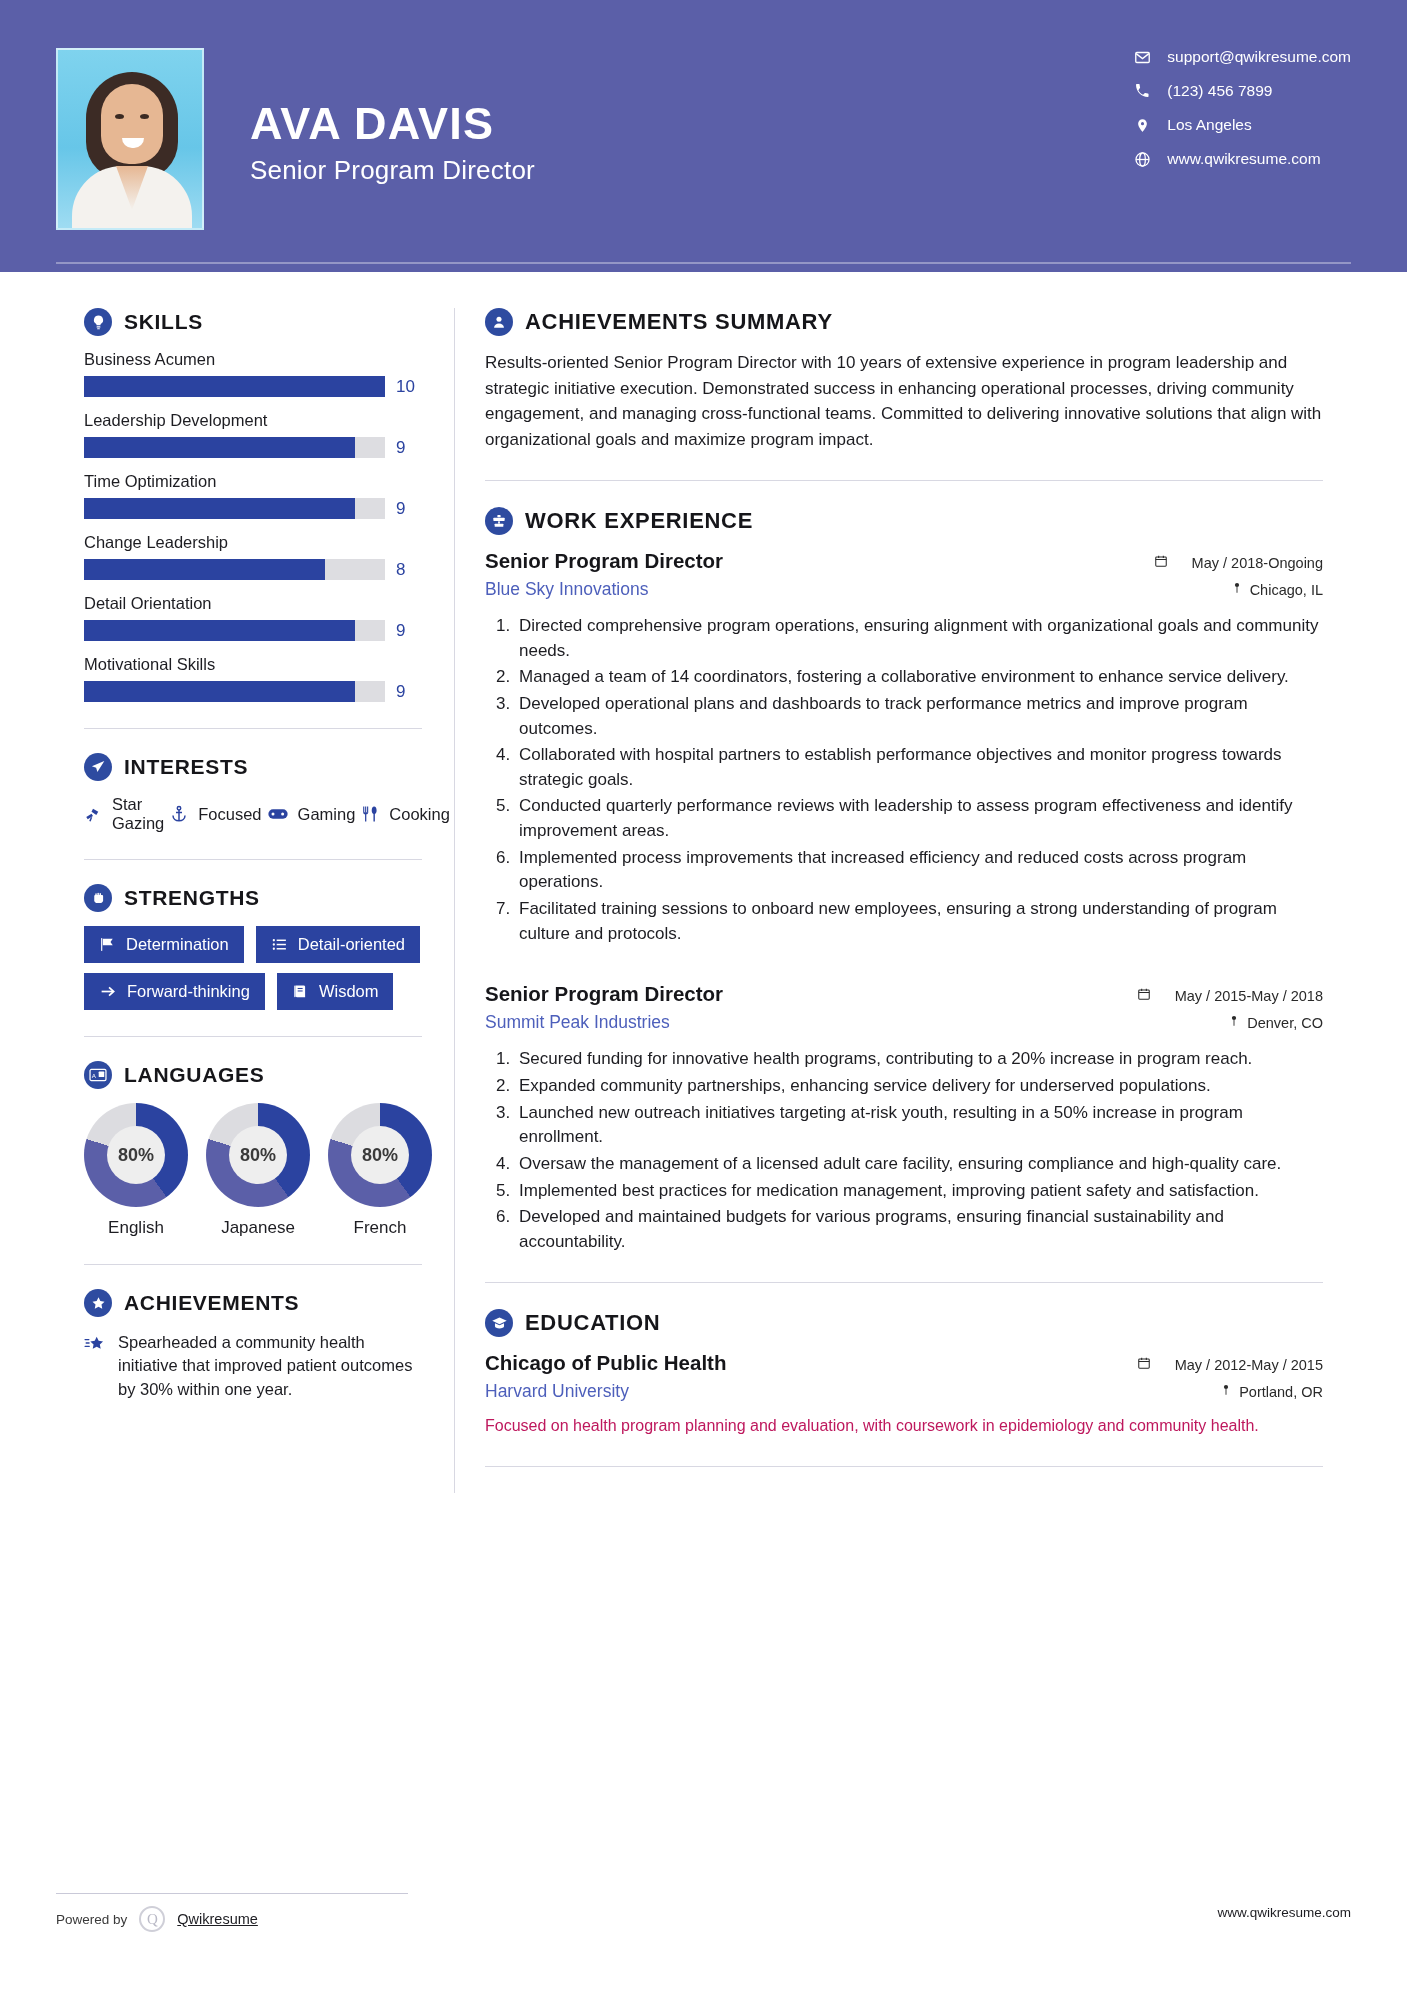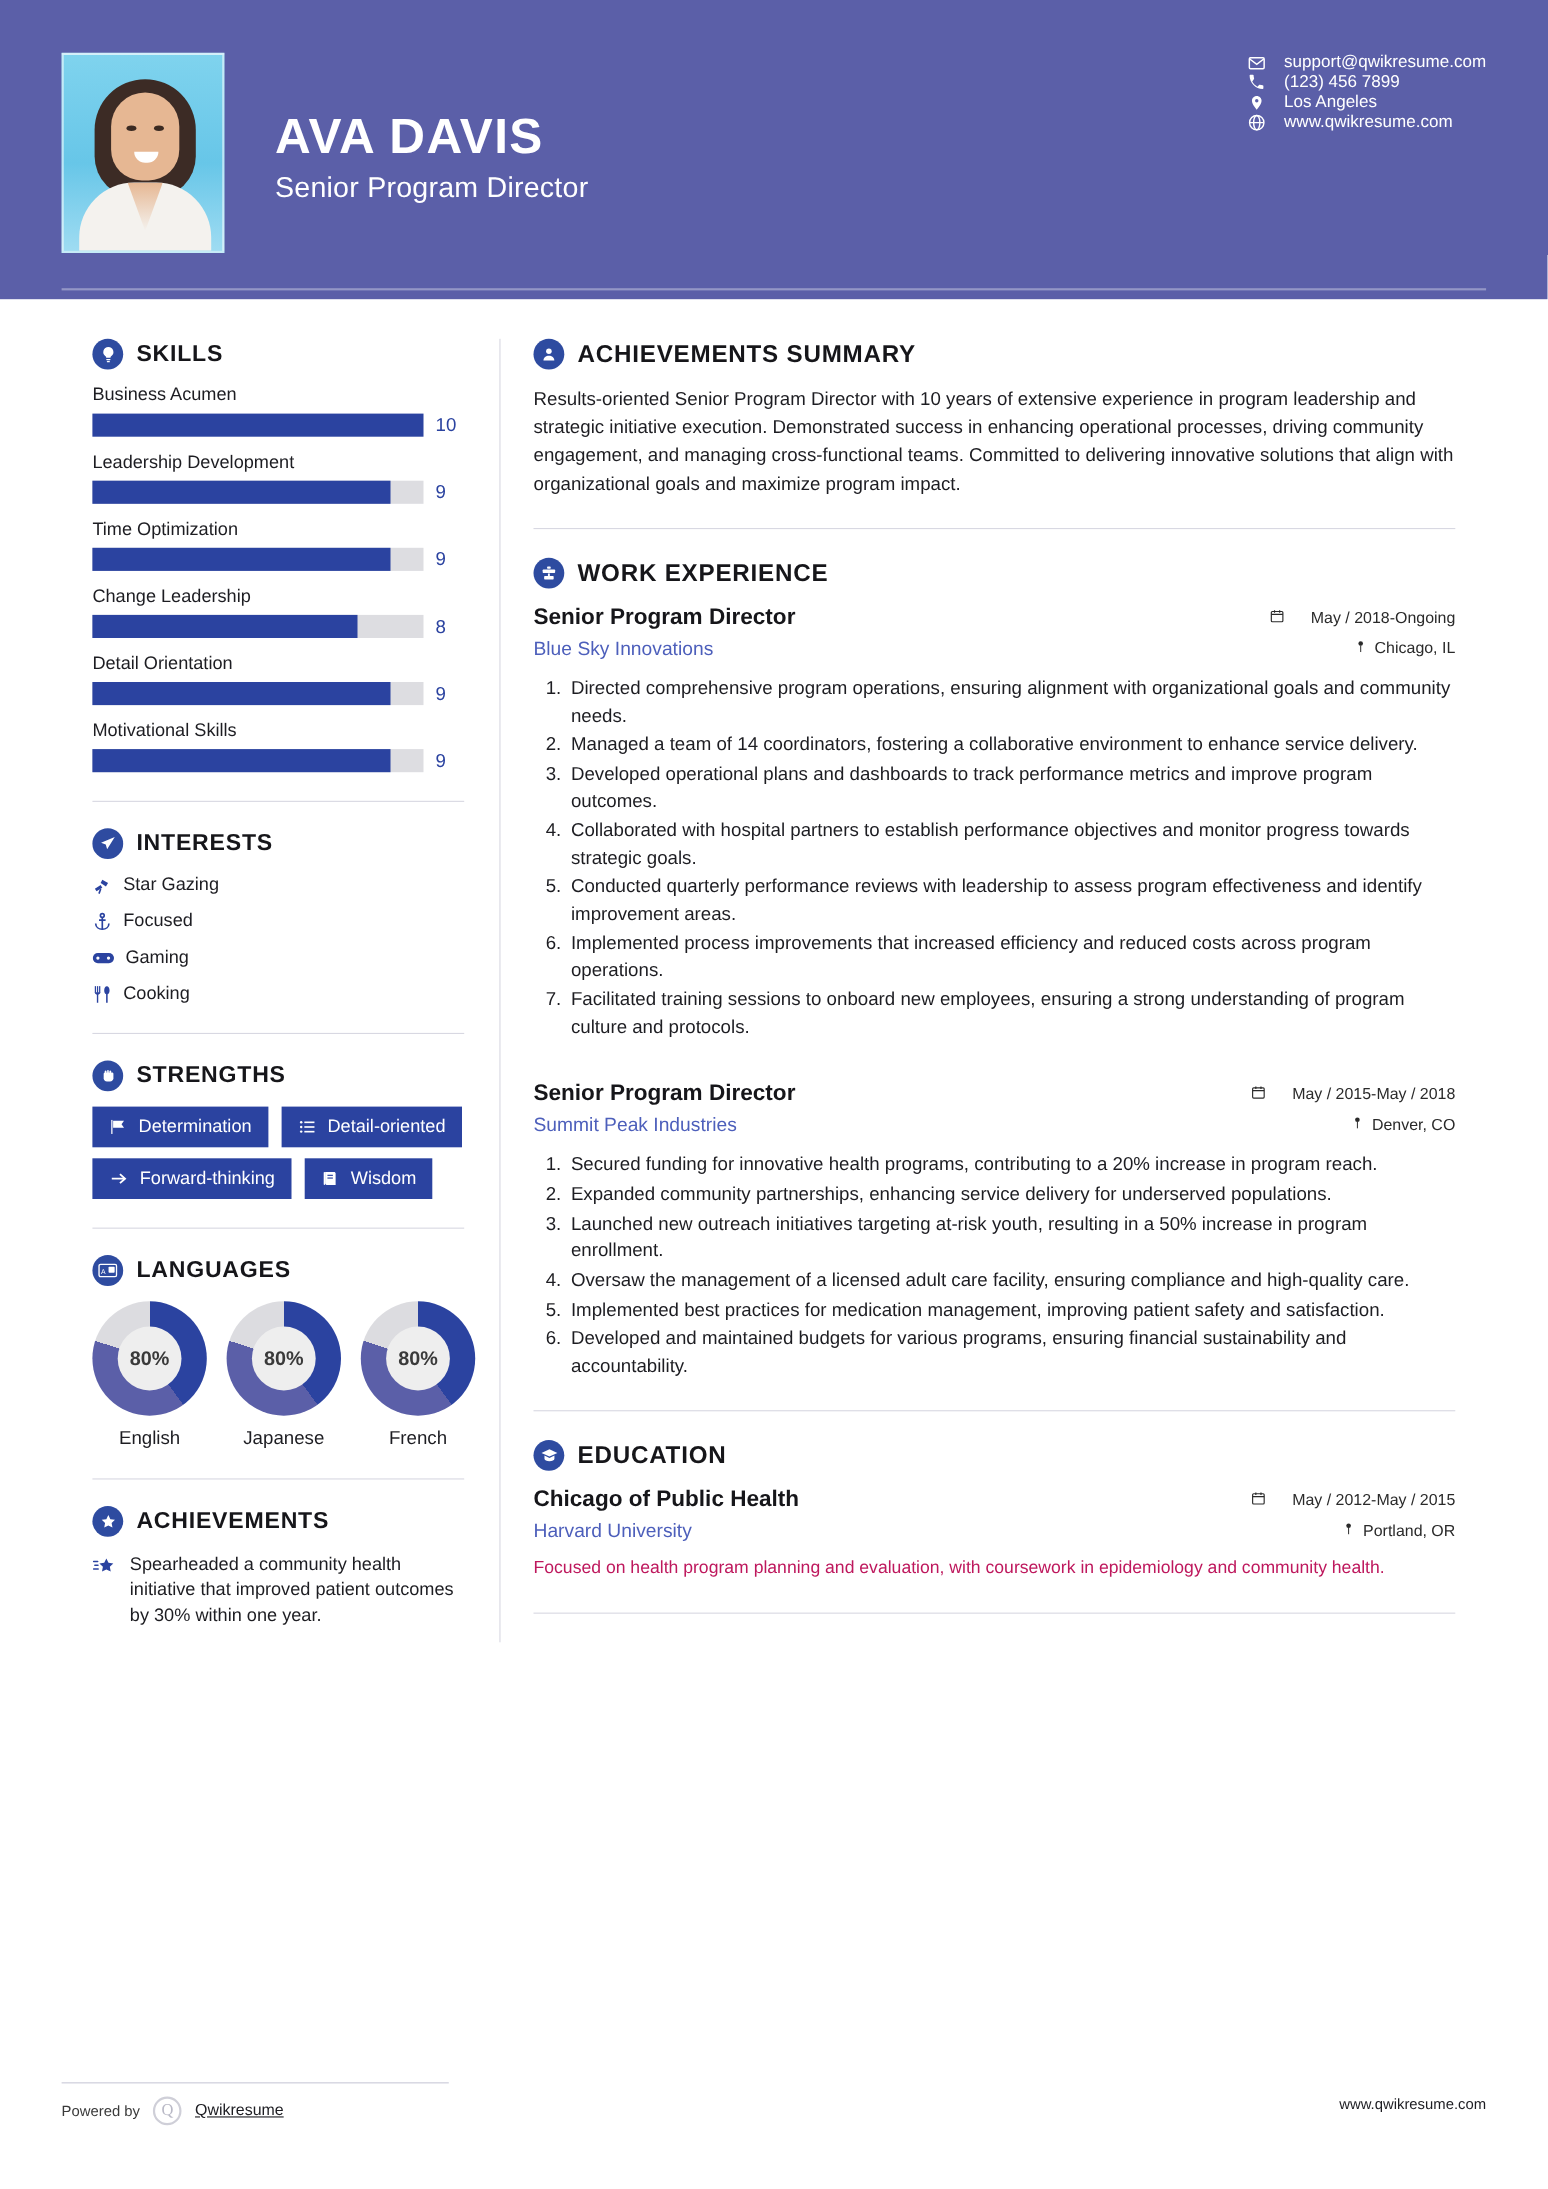--- a/index.html
+++ b/index.html
@@ -104,20 +104,21 @@
     font-weight: normal;
     margin-top: 8px;
     letter-spacing: 0.2px;
   }
 
   .contacts {
     margin-left: auto;
     padding-top: 2px;
     display: flex;
     flex-direction: column;
+    gap: 16px;
   }
   .contact-row {
     display: flex;
     align-items: center;
     color: #ffffff;
     font-size: 15.5px;
   }
   .contact-ico {
     width: 26px;
     display: flex;
@@ -208,21 +209,21 @@
   .skill-val {
     font-size: 17px;
     color: #2b43a0;
     width: 26px;
     text-align: left;
   }
 
   
   .interests {
     display: grid;
-    grid-template-columns: 1fr;
+    grid-template-columns: 1fr 1fr 1fr 1fr;
     row-gap: 14px;
     column-gap: 6px;
   }
   .interest {
     display: flex;
     align-items: center;
     gap: 10px;
     font-size: 16.5px;
     color: #1d1d22;
   }

